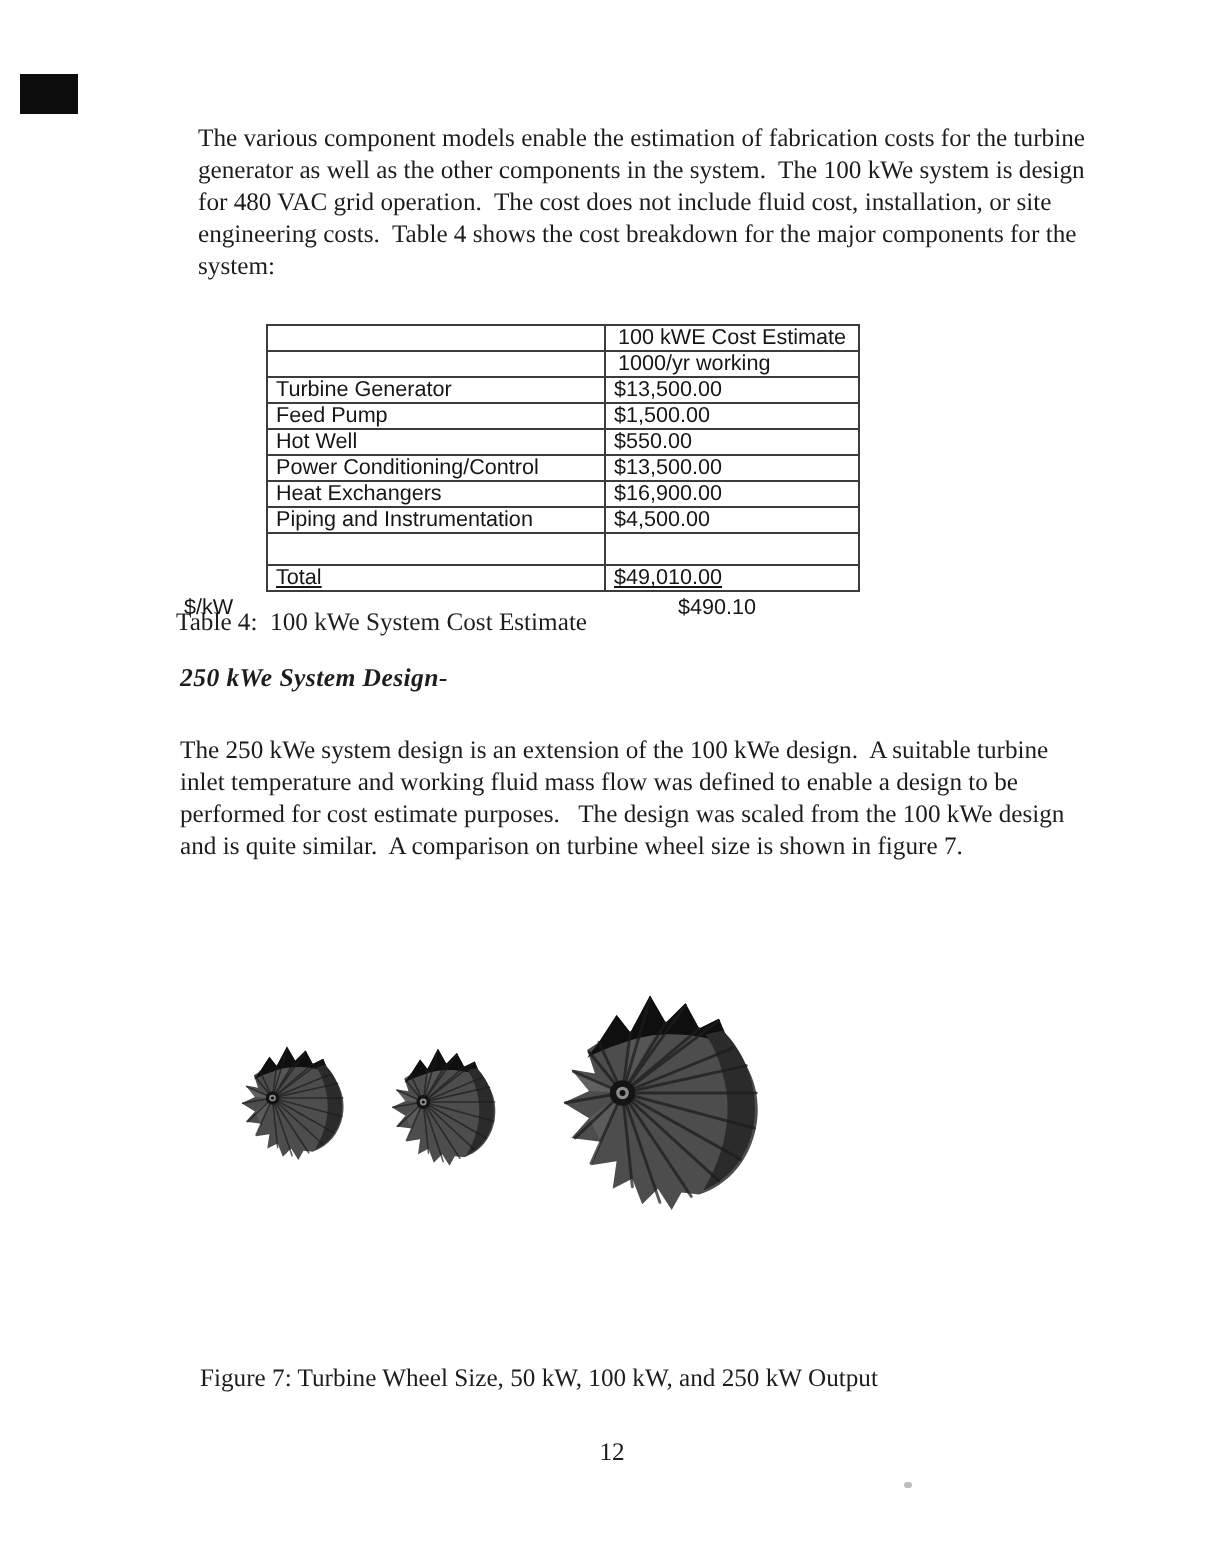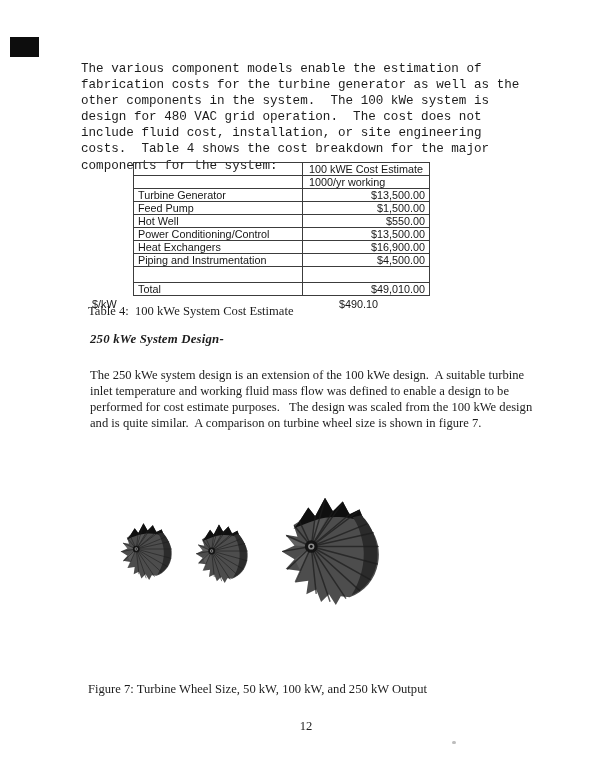--- a/index.html
+++ b/index.html
@@ -19,44 +19,44 @@
     width: 29px; height: 20px;
     background: #0d0d0d;
   }
   .body-text {
     position: absolute;
     font: 12.6px/16.1px "Liberation Serif", serif;
     color: #1c1c1c;
     white-space: pre-wrap;
     text-align: left;
   }
-  .p1 { left: 81px; top: 61px; width: 452px; font-family: Liberation Mono, monospace; }
+  .p1 { left: 99px; top: 61px; width: 452px; }
   .p2 { left: 90px; top: 367px; width: 456px; }
   .table-block { position: absolute; left: 89px; top: 162px; width: 296px; }
   table.cost-table {
     border-collapse: collapse;
     table-layout: fixed;
     width: 296px;
     font: 10.8px/12px "Liberation Sans", sans-serif;
     color: #161616;
     margin-left: 44px;
   }
   table.cost-table td {
     border: 1px solid #3c3c3c;
     height: 12px;
     padding: 0 4px;
     white-space: nowrap;
     overflow: hidden;
     vertical-align: middle;
   }
   td.col-label { width: 169px; }
-  td.col-amount { width: 127px; text-align: right; padding-right: 5px; }
+  td.col-amount { width: 127px; padding-right: 5px; }
   tr.hdr td.col-amount { text-align: left; padding-left: 6px; }
   tr.empty-row td { height: 16px; }
-  tr.total-row td { height: 13px; }
+  tr.total-row td { height: 13px; text-decoration: underline; }
   .tfoot-row {
     display: flex;
     justify-content: space-between;
     width: 293px;
     margin-top: 2px;
     padding: 0 4px 0 3px;
     font: 10.8px/12px "Liberation Sans", sans-serif;
     color: #161616;
   }
   .table-caption {
@@ -71,21 +71,21 @@
     font: italic bold 12.8px "Liberation Serif", serif;
     letter-spacing: 0.2px;
   }
   .figure-area { position: absolute; left: 0; top: 0; }
   .wheel { position: absolute; }
   .wheel-small  { left: 113px; top: 517px; }
   .wheel-medium { left: 188px; top: 518px; }
   .wheel-large  { left: 267px; top: 486px; }
   .figure-caption {
     position: absolute;
-    left: 88px; top: 682px;
+    left: 100px; top: 682px;
     font: 12.6px "Liberation Serif", serif;
     white-space: pre-wrap;
   }
   .page-number {
     position: absolute;
     left: 0; top: 719px;
     width: 612px;
     text-align: center;
     font: 12.6px "Liberation Serif", serif;
   }

